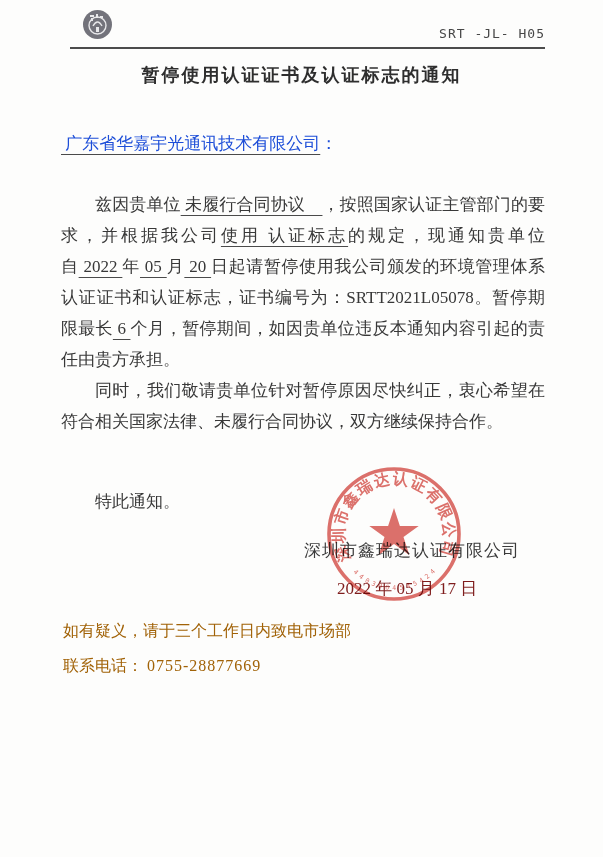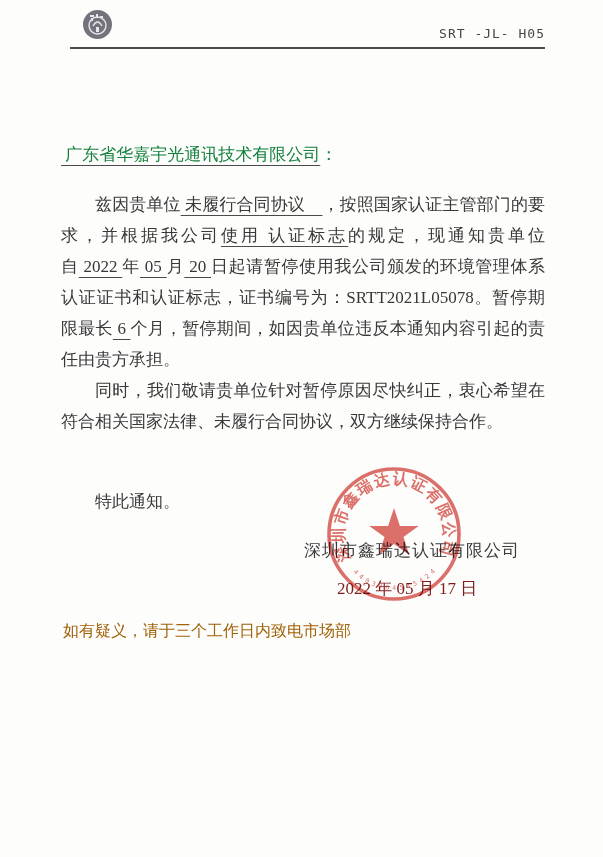--- a/index.html
+++ b/index.html
@@ -30,22 +30,22 @@
     width:475px;height:2px;background:#4c4c4c;
   }
   
   .title{
     position:absolute;left:0;top:63px;width:603px;
     margin:0;text-align:center;
     font-size:18px;font-weight:bold;letter-spacing:2px;color:#2e2e2e;
   }
   
   .recipient{
-    position:absolute;left:61px;top:143px;
-    font-size:17px;color:#15803d;
+    position:absolute;left:61px;top:132px;
+    font-size:17px;color:#1d4ed8;
   }
   .u{
     text-decoration:underline;
     text-decoration-color:#4a4a4a;
     text-decoration-thickness:1px;
     text-underline-offset:5px;
   }
   
   .content{
     position:absolute;left:61px;top:189px;width:484px;
@@ -93,20 +93,21 @@
     <path d="M 11,17 Q 15.5,9 20,17" fill="none" stroke="#e8e8ea" stroke-width="1.4"></path>
     <rect x="8" y="6" width="4" height="2" fill="#e8e8ea"></rect>
     <rect x="9" y="9" width="2" height="3" fill="#e8e8ea"></rect>
     <rect x="14" y="5" width="2" height="4" fill="#e8e8ea"></rect>
     <rect x="18" y="7" width="3" height="2" fill="#e8e8ea"></rect>
     <rect x="14" y="18" width="3" height="5" fill="#e8e8ea"></rect>
   </svg>
   <div class="doc-code">SRT -JL- H05</div>
   <div class="rule"></div>
 
+  <h1 class="title">暂停使用认证证书及认证标志的通知</h1>
 
   <div class="recipient">
     <span class="u">&nbsp;广东省华嘉宇光通讯技术有限公司</span><span>：</span>
   </div>
 
   <div class="content">
     <p><span>兹因贵单位</span><span class="u">&nbsp;未履行合同协议&nbsp;&nbsp;&nbsp;&nbsp;</span><span>，按照国家认证主管部门的要求，并根据我公司</span><span class="u">使用&nbsp;认证标志</span><span>的规定，现通知贵单位自</span><span class="u">&nbsp;2022&nbsp;</span><span>年</span><span class="u">&nbsp;05&nbsp;</span><span>月</span><span class="u">&nbsp;20&nbsp;</span><span>日起请暂停使用我公司颁发的环境管理体系认证证书和认证标志，证书编号为：SRTT2021L05078。暂停期限最长</span><span class="u">&nbsp;6&nbsp;</span><span>个月，暂停期间，如因贵单位违反本通知内容引起的责任由贵方承担。</span></p>
     <p>同时，我们敬请贵单位针对暂停原因尽快纠正，衷心希望在符合相关国家法律、未履行合同协议，双方继续保持合作。</p>
     <p class="closing">特此通知。</p>
   </div>
@@ -124,15 +125,18 @@
     <text class="ring-text" fill="#d6524b">
       <textPath href="#ringTopPath" startOffset="0" textLength="205" lengthAdjust="spacing">深圳市鑫瑞达认证有限公司</textPath>
     </text>
     <text class="serial-text" fill="#d6524b">
       <textPath href="#serialPath" startOffset="8" textLength="92" lengthAdjust="spacing">4403064545424</textPath>
     </text>
   </svg>
 
   <div class="footer">
     <div class="line">如有疑义，请于三个工作日内致电市场部</div>
+    <div class="line">
+      <span>联系电话：&nbsp;</span><span class="phone">0755-28877669</span>
+    </div>
   </div>
 
 </div>
 
 </body></html>

